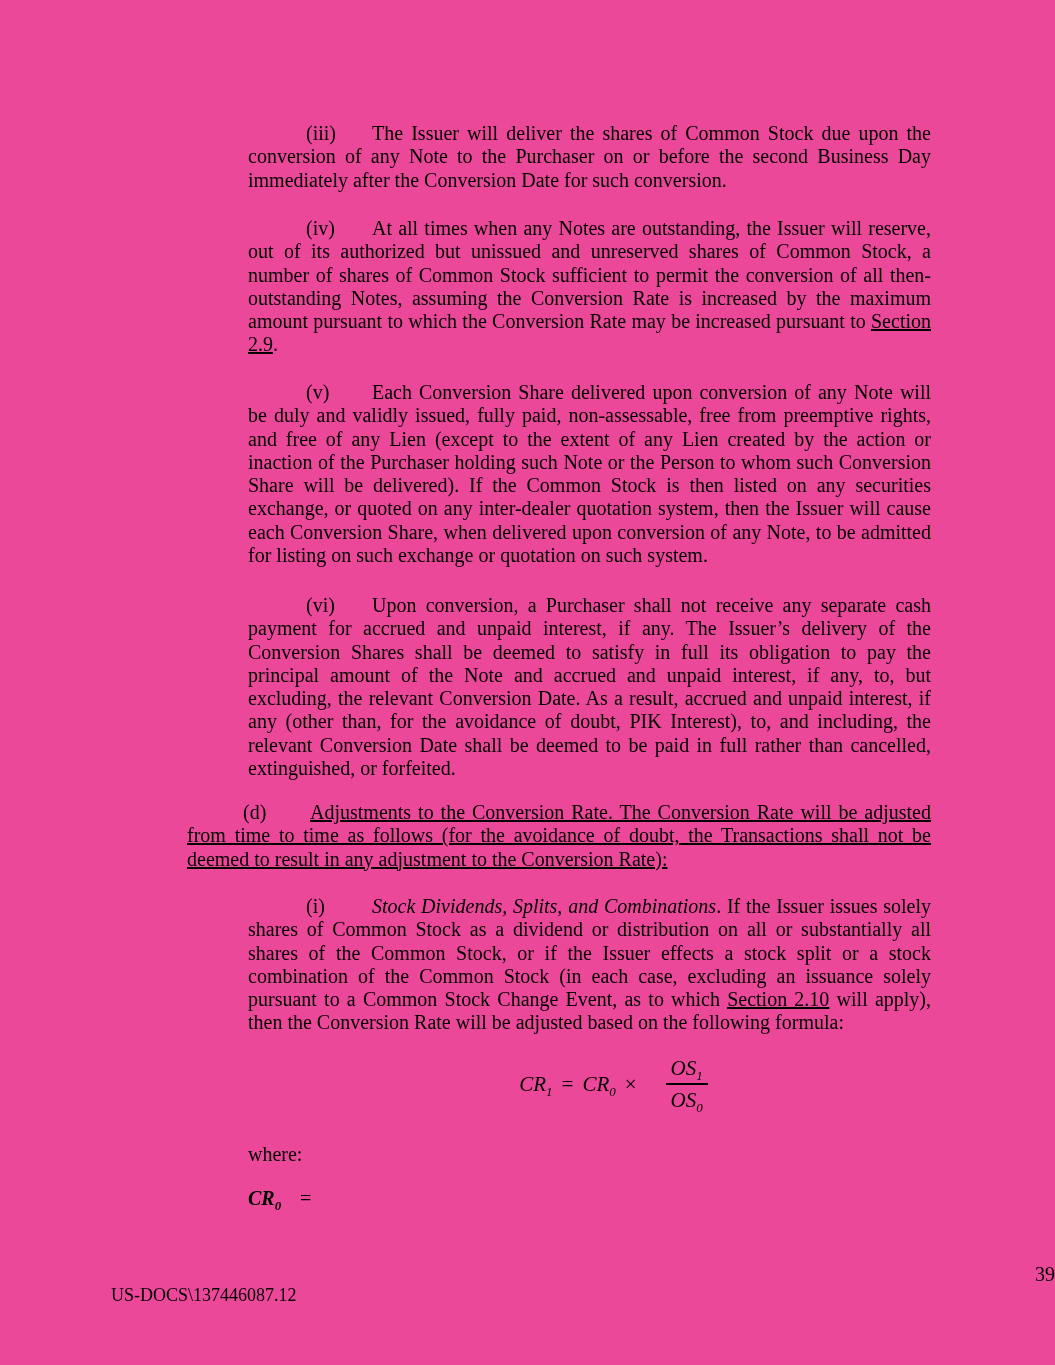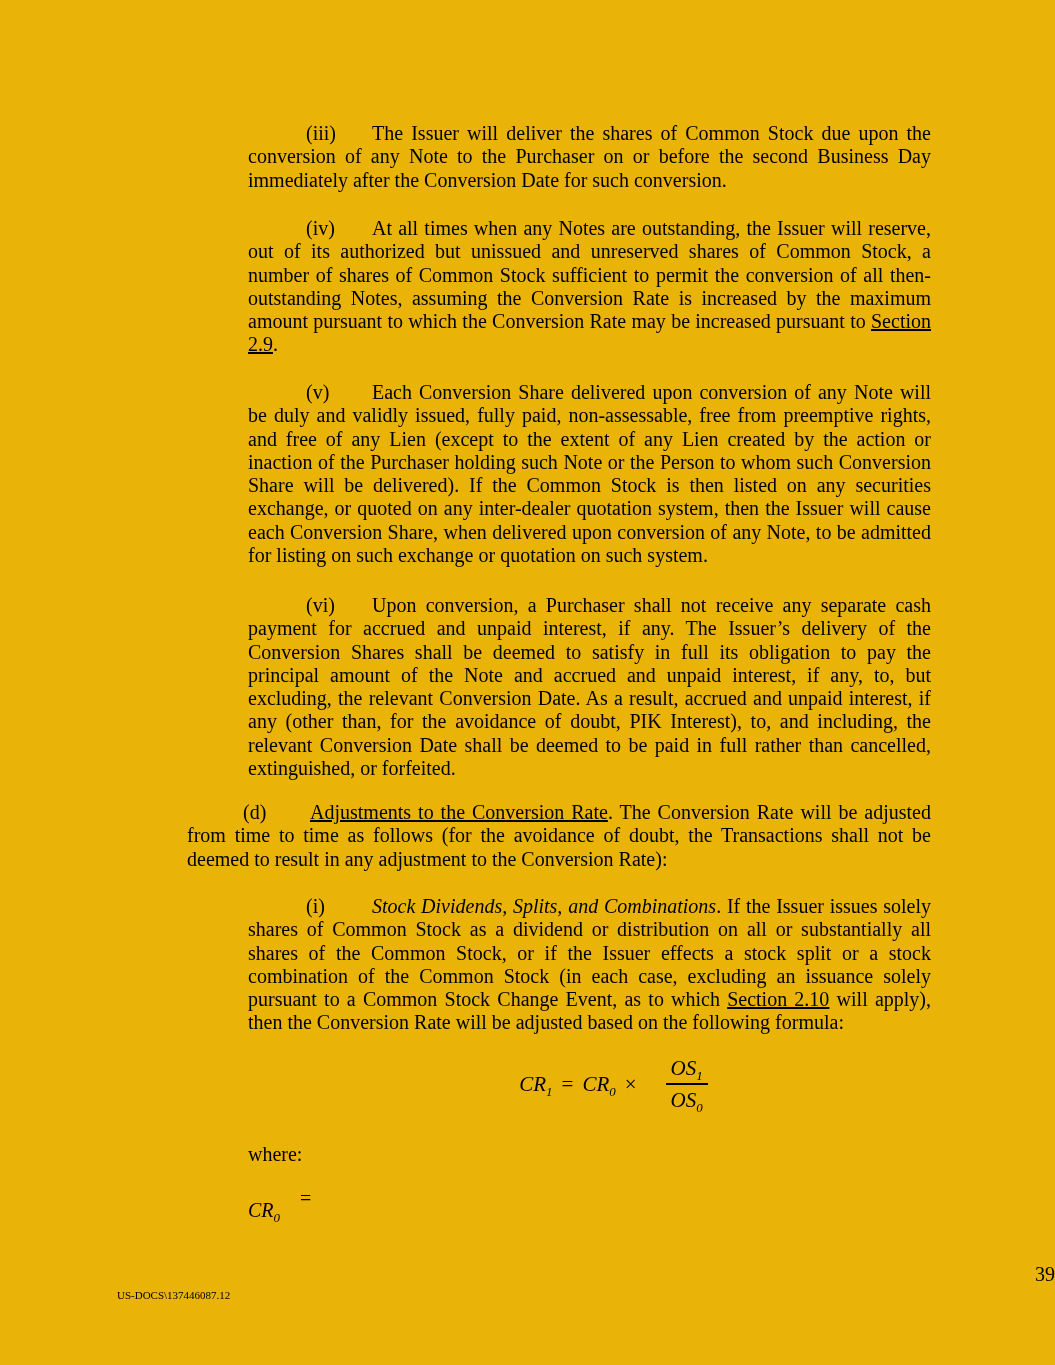--- a/index.html
+++ b/index.html
@@ -1,40 +1,41 @@
 <!DOCTYPE html>
 <html><head>
 <meta charset="utf-8">
 <style>
   html, body { margin: 0; padding: 0; background: #ffffff; }
   .page {
     position: relative;
     width: 1055px;
     height: 1365px;
-    background: #eab308;
+    background: #ec4899;
     font-family: "Liberation Serif", "DejaVu Serif", serif;
     color: #000000;
     font-size: 20px;
     line-height: 23.3px;
     overflow: hidden;
   }
   .para {
     position: absolute;
     margin: 0;
     text-align: justify;
   }
   .para.body {
     left: 248px;
     width: 683px;
     text-indent: 58px;
   }
   .para.outer {
     left: 187px;
     width: 744px;
     text-indent: 56px;
+    text-decoration: underline;
   }
   .plabel {
     display: inline-block;
     width: 66px;
     text-indent: 0;
   }
   .outer .plabel { width: 67px; }
   .u { text-decoration: underline; }
   .it { font-style: italic; }
   .formula-row {
@@ -68,37 +69,37 @@
   .frac .den { padding: 3px 5px 0 5px; }
   .where {
     position: absolute;
     left: 248px;
   }
   .defrow {
     position: absolute;
     left: 248px;
     width: 683px;
   }
-  .defterm { position: absolute; left: 0; top: 12px; }
+  .defterm { position: absolute; left: 0; top: 0; font-weight: bold; }
   .defeq { position: absolute; left: 52px; top: 0; }
   .deftext {
     margin-left: 124px;
     text-align: justify;
     text-align-last: justify;
   }
   .pageno {
     position: absolute;
     left: 0;
     width: 1055px;
     text-align: right;
   }
   .docid {
     position: absolute;
-    left: 117px;
-    font-size: 11px;
+    left: 111px;
+    font-size: 18px;
     line-height: 16px;
   }
 </style>
 </head>
 <body>
 
 <div class="page">
 
   <p class="para body" style="top:122px"><span class="plabel">(iii)</span><span>The Issuer will deliver the shares of Common Stock due upon the conversion of any Note to the Purchaser on or before the second Business Day immediately after the Conversion Date for such conversion.</span></p>
 

